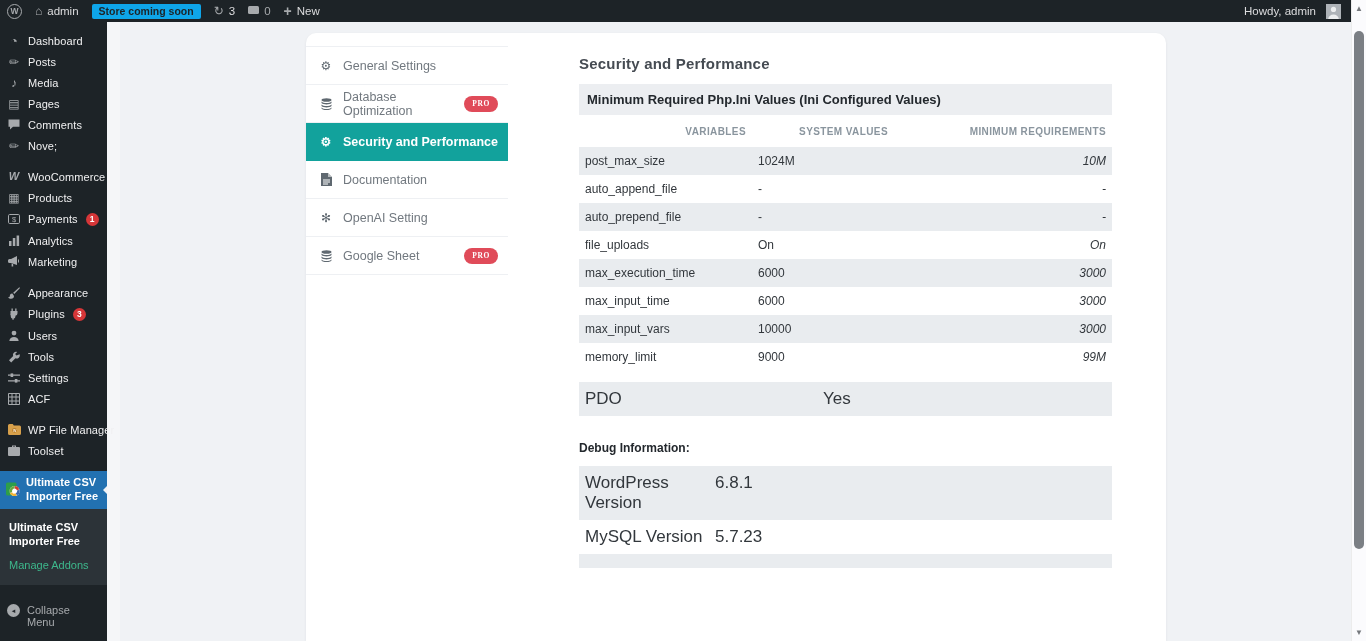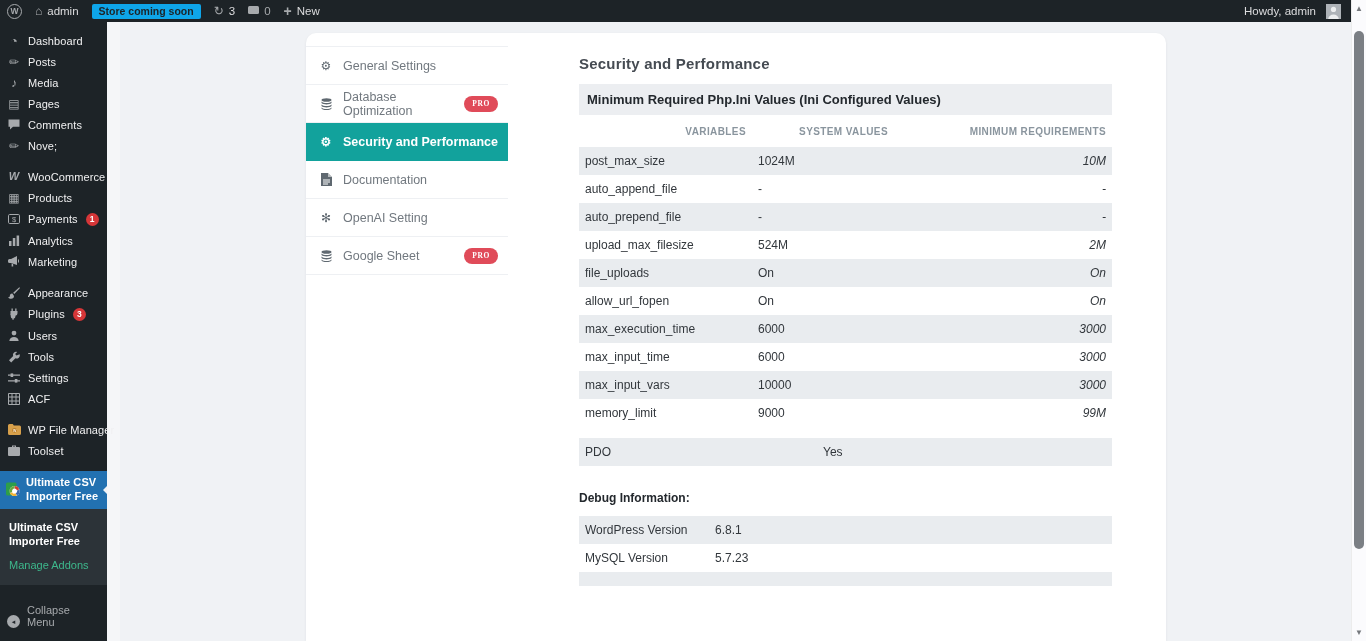--- a/index.html
+++ b/index.html
@@ -24,42 +24,42 @@
   .sb-ico{width:14px;min-width:14px;color:#a7aaad;font-size:12px;line-height:1;display:inline-flex;justify-content:center;align-items:center;}
   .sb-label{white-space:nowrap;letter-spacing:.1px;}
   .count-badge{background:var(--badge_red,#d63638);color:#fff;border-radius:50%;width:13px;height:13px;min-width:13px;font-size:8.5px;display:flex;align-items:center;justify-content:center;font-weight:bold;margin-left:1px;}
   .sb-active{background:var(--active_blue,#2271b1);color:#fff;display:flex;gap:6px;padding:5px 4px 5px 6px;margin-top:10px;position:relative;font-weight:bold;line-height:1.25;align-items:center;cursor:pointer;}
   .sb-active::after{content:"";position:absolute;right:0;top:50%;margin-top:-4px;border:4px solid transparent;border-right-color:var(--page_bg,#f0f2f5);}
   .sb-active .sb-label{white-space:normal;}
   .sb-submenu{background:var(--submenu_bg,#2c3338);padding:8px 6px 10px 9px;}
   .sb-sub{padding:3px 0;line-height:1.3;cursor:pointer;color:#c3c4c7;}
   .sb-sub.current{font-weight:bold;color:#fff;}
   .sb-sub.addons{color:var(--link_green,#3db88c);margin-top:4px;}
-  .sb-collapse{display:flex;align-items:flex-end;gap:7px;color:#a7aaad;padding:5px 7px;margin-top:14px;cursor:pointer;}
+  .sb-collapse{display:flex;align-items:flex-start;gap:7px;color:#a7aaad;padding:5px 7px;margin-top:14px;cursor:pointer;}
   .collapse-circle{width:13px;height:13px;min-width:13px;border-radius:50%;background:#a7aaad;color:#23282d;font-size:7px;display:flex;align-items:center;justify-content:center;}
   .left-strip{position:absolute;left:107px;top:22px;width:13px;bottom:0;background:#f5f6f8;}
   
   .card{position:absolute;left:306px;top:33px;width:860px;bottom:0;background:#fff;border-radius:10px 10px 0 0;box-shadow:0 1px 3px rgba(16,24,40,.07);}
   .tabs{position:absolute;left:0;top:13px;width:202px;border-top:1px solid #eef0f3;}
   .tab{height:38px;display:flex;align-items:center;gap:10px;padding:0 10px 0 13px;font-size:12.5px;color:#71787f;border-bottom:1px solid #eef0f3;cursor:pointer;box-sizing:border-box;}
   .tab .sb-ico{color:#5f6870;font-size:12px;}
   .tab.active{background:var(--accent,#12a29c);color:#fff;font-weight:bold;border-color:var(--accent,#12a29c);}
   .tab.active .sb-ico{color:#fff;}
   .pro-badge{margin-left:auto;background:var(--pro_red,#e04b59);color:#fff;font-size:7.5px;font-weight:bold;letter-spacing:.6px;padding:3.5px 8px;border-radius:9px;font-family:Liberation Serif, serif;}
   .main{position:absolute;left:273px;top:0;width:533px;}
   .title{margin-top:22px;font-size:15px;font-weight:bold;color:#454b52;letter-spacing:.2px;}
   .section-bar{margin-top:12px;background:var(--header_bar,#eceef1);padding:8px 8px;font-size:13px;font-weight:bold;color:#23282d;}
   table.php{width:100%;border-collapse:collapse;table-layout:fixed;}
   table.php th{font-size:10px;color:#8a959e;text-align:right;font-weight:bold;letter-spacing:.4px;padding:11px 6px 10px;}
   table.php td{font-size:12px;color:#32373c;padding:7px 6px;}
   table.php tbody tr:nth-child(odd){background:var(--stripe,#e9ecef);}
   table.php td.num{text-align:right;font-style:italic;}
   .sub-label{margin-top:25px;font-size:12px;font-weight:bold;color:#23282d;}
   .kv-table{margin-top:11px;}
-  .kv-row{display:flex;padding:7px 6px;font-size:12px;color:#32373c;}
+  .kv-row{display:flex;padding:7px 6px;font-size:17px;color:#32373c;}
   .kv-table .kv-row:nth-child(odd){background:var(--stripe,#e9ecef);}
   .kv-key{flex:0 0 auto;}
   .loaders .kv-key{width:238px;}
   .debug .kv-key{width:130px;}
   
   .scrollbar{position:absolute;right:0;top:0;width:15px;height:641px;background:#fbfbfd;border-left:1px solid #ececec;box-sizing:border-box;z-index:7;}
   .sb-arrow{position:absolute;left:0;width:100%;text-align:center;font-size:8px;color:#76797d;cursor:pointer;}
   .sb-arrow.up{top:4px;} .sb-arrow.down{bottom:4px;}
   .sb-thumb{position:absolute;left:2px;width:10px;top:31px;height:518px;background:#7b7f84;border-radius:6px;cursor:pointer;}
 </style>
@@ -342,31 +342,21 @@
               <td>auto_append_file</td>
               <td>-</td>
               <td class="num">-</td>
             </tr>
             <tr>
               <td>auto_prepend_file</td>
               <td>-</td>
               <td class="num">-</td>
             </tr>
             <tr>
-              <td>upload_max_filesize</td>
-              <td>524M</td>
-              <td class="num">2M</td>
-            </tr>
-            <tr>
               <td>file_uploads</td>
-              <td>On</td>
-              <td class="num">On</td>
-            </tr>
-            <tr>
-              <td>allow_url_fopen</td>
               <td>On</td>
               <td class="num">On</td>
             </tr>
             <tr>
               <td>max_execution_time</td>
               <td>6000</td>
               <td class="num">3000</td>
             </tr>
             <tr>
               <td>max_input_time</td>

